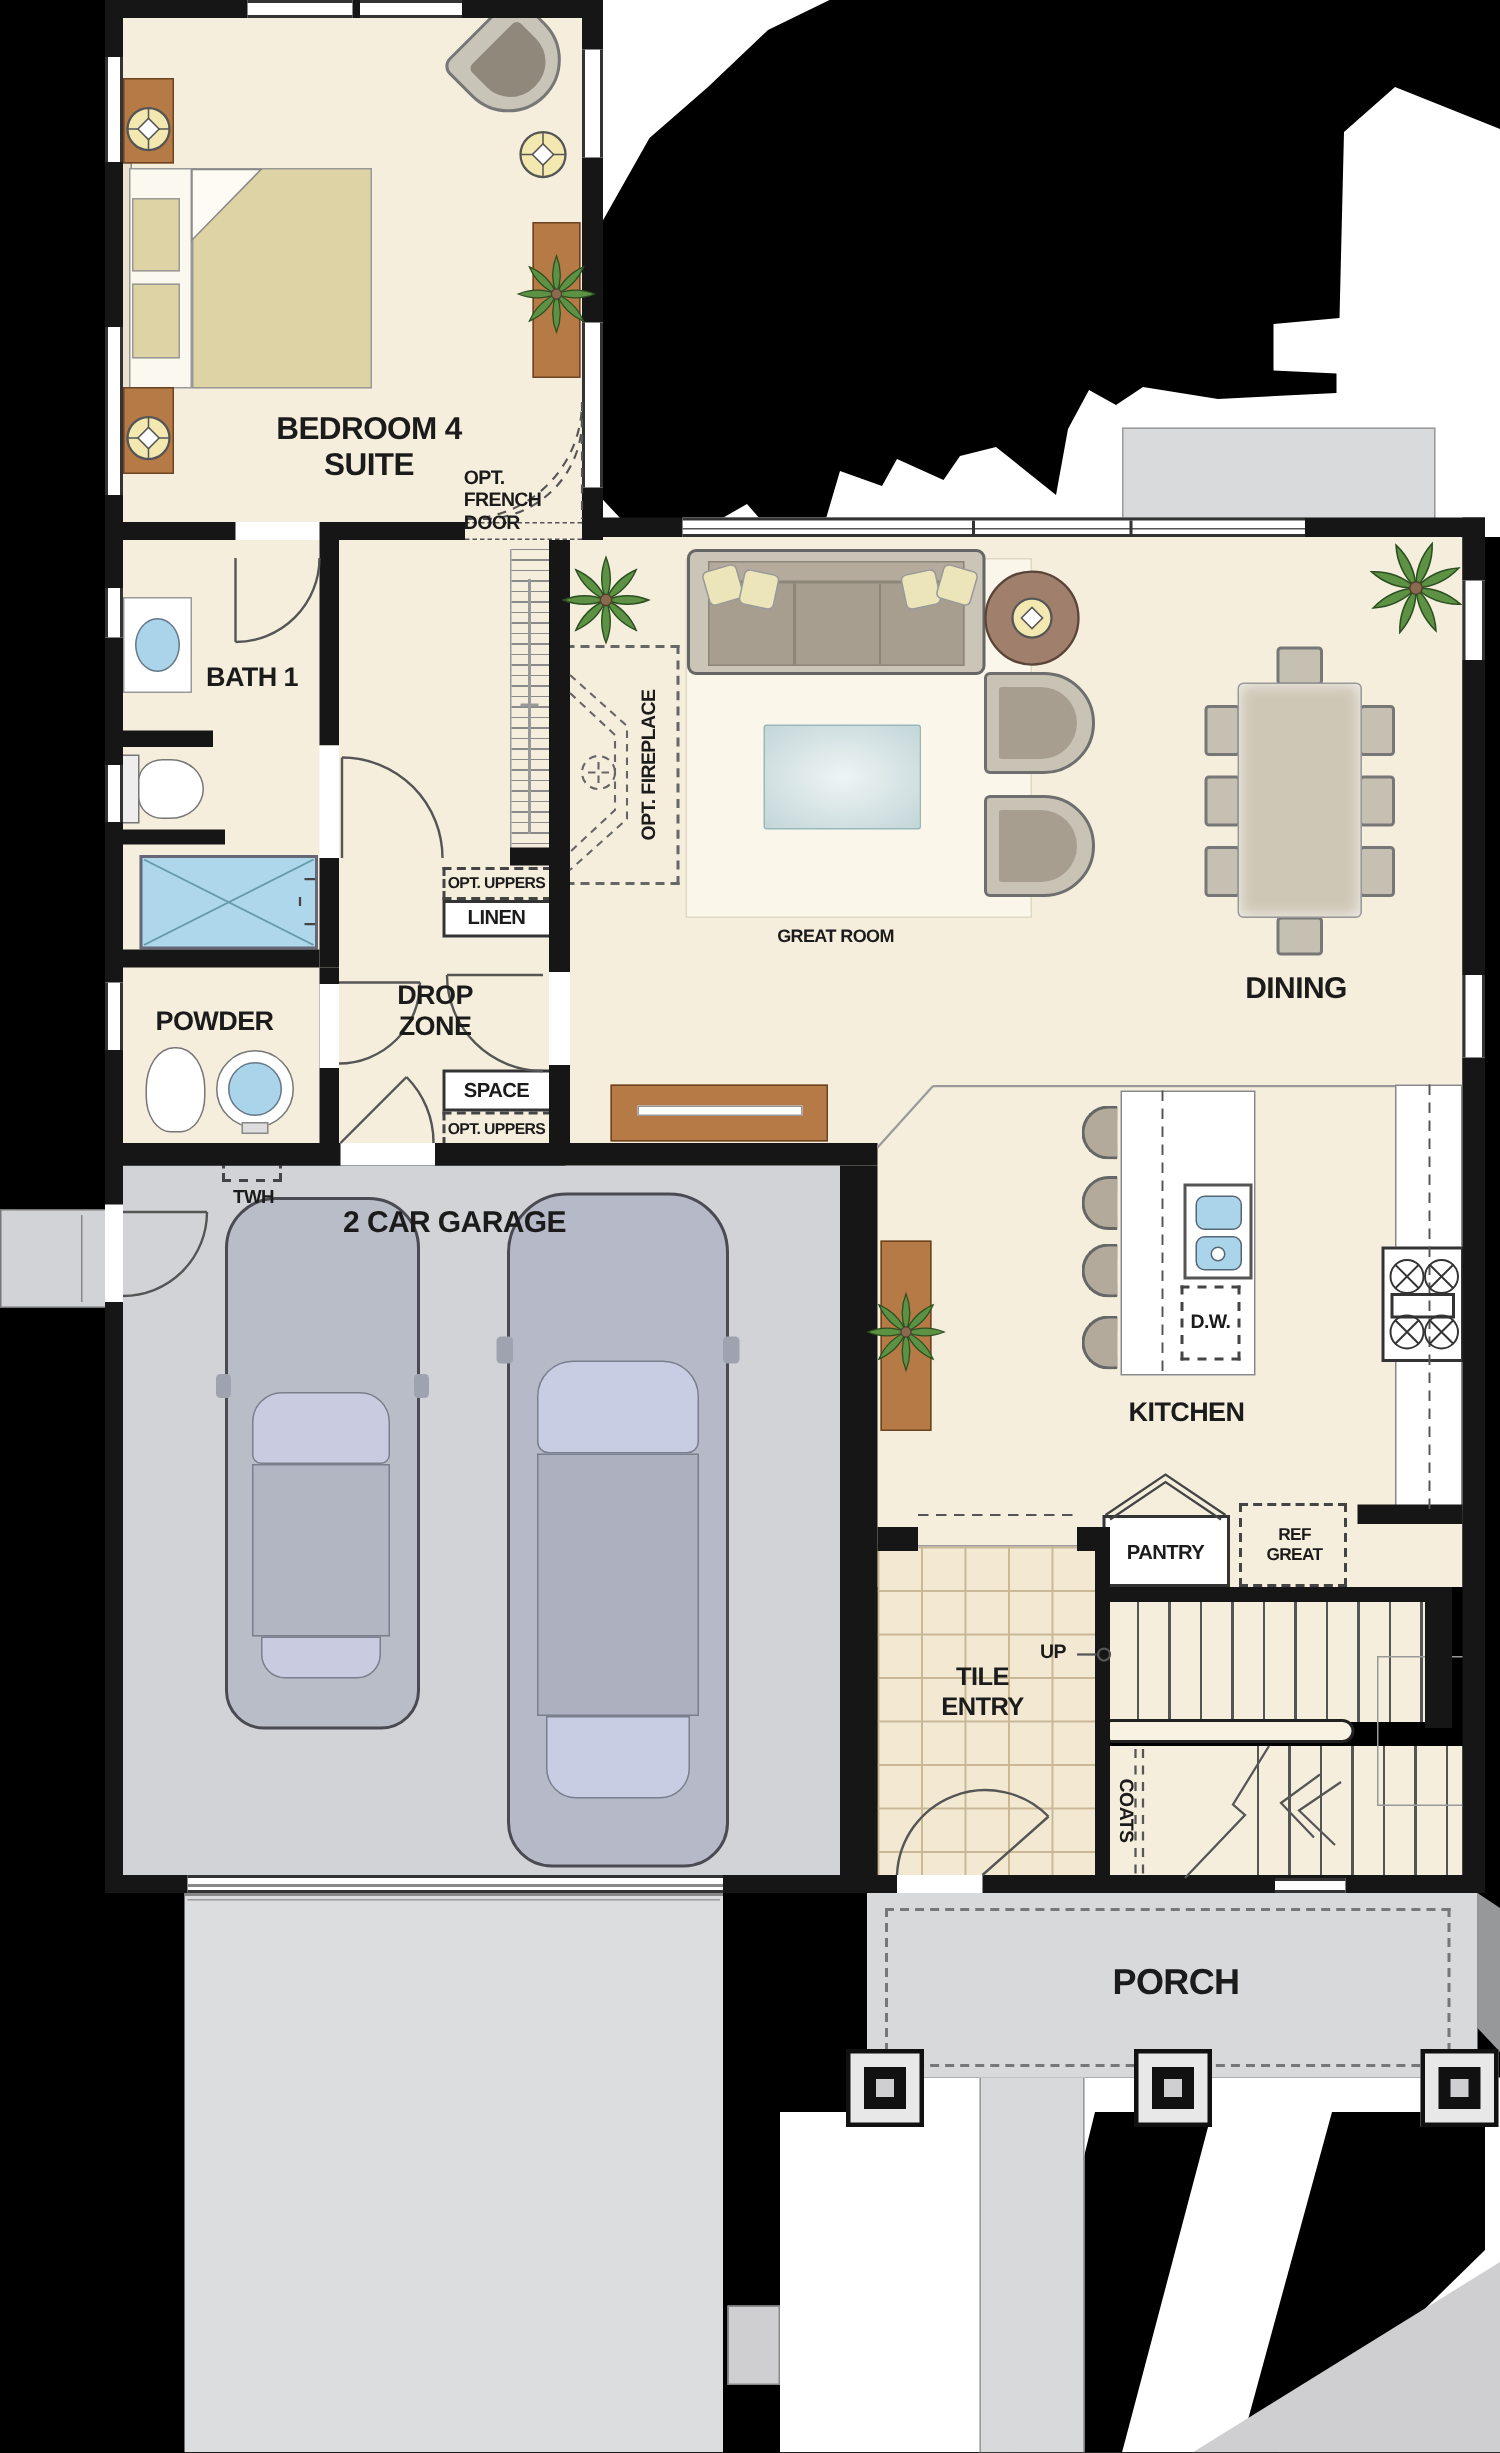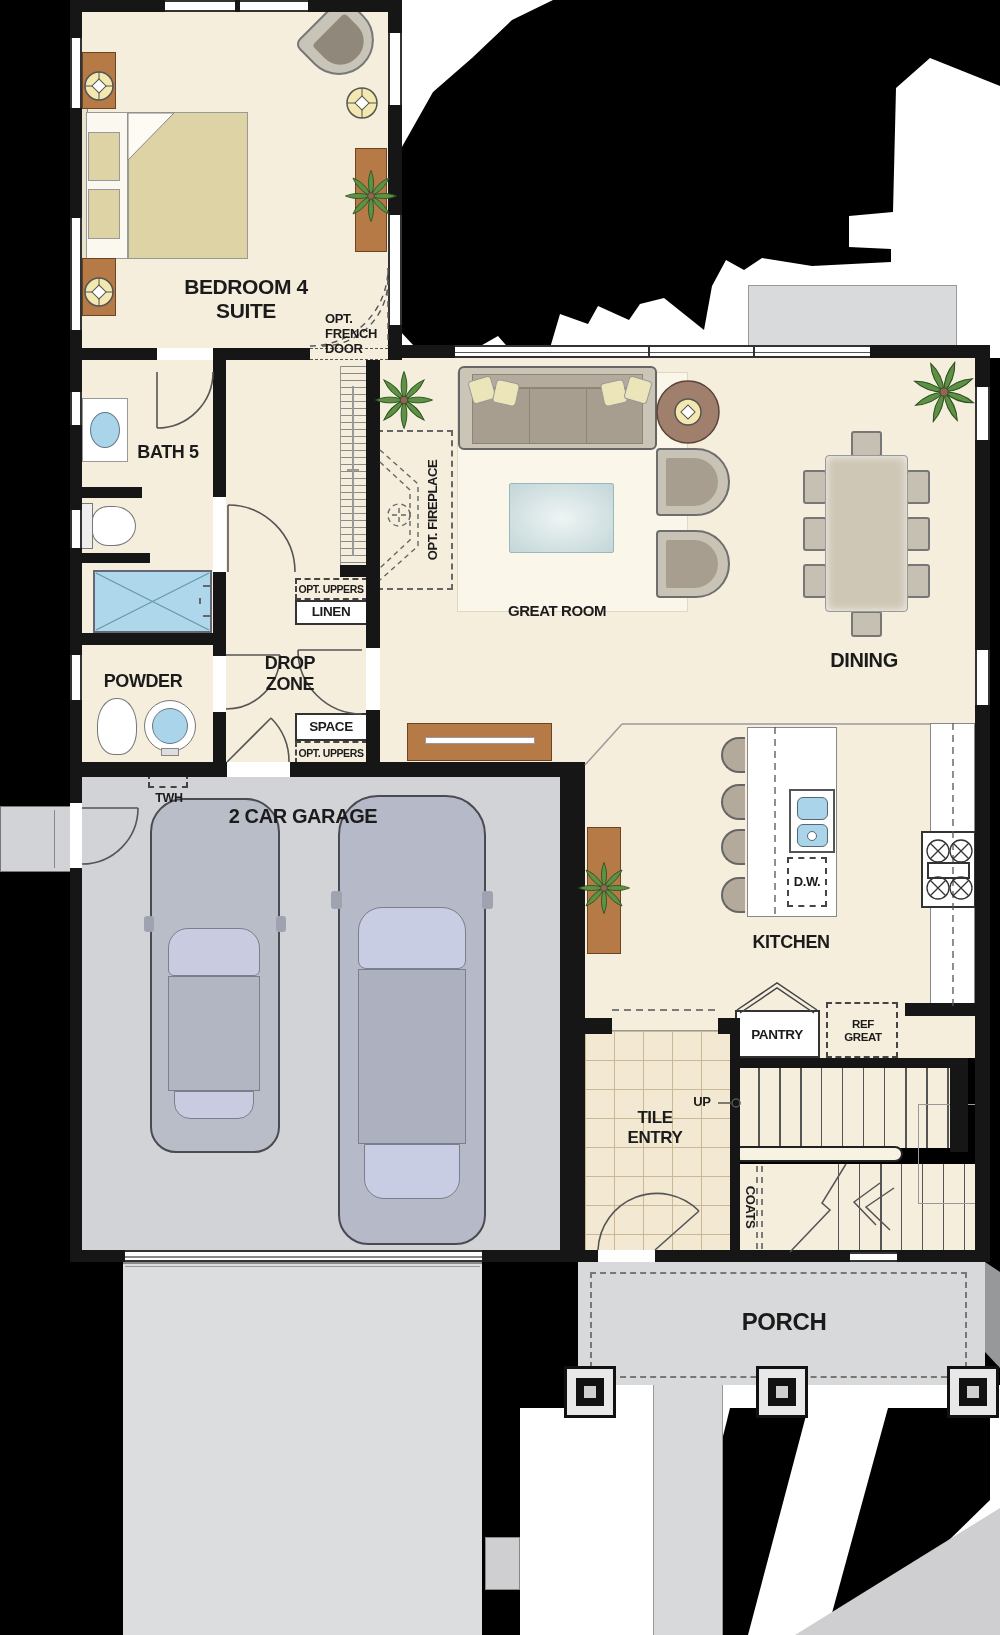--- a/index.html
+++ b/index.html
@@ -394,36 +394,36 @@
     <g transform="translate(688,412)">
       <circle r="31" fill="#a07f6d" stroke="#5a4438" stroke-width="1.5"></circle>
       <circle r="13" fill="#f3e8b0" stroke="#555" stroke-width="1.5"></circle>
       <rect x="-5" y="-5" width="10" height="10" fill="#fff" stroke="#555" transform="rotate(45)"></rect>
     </g>
   </svg>
 
   <div class="label" style="left:246px;top:299px;font-size:21px;">
     <span>BEDROOM 4</span><br><span>SUITE</span>
   </div>
-  <div class="label" style="left:351px;top:334px;font-size:13px;text-align:left;">
+  <div class="label" style="left:335px;top:334px;font-size:13px;text-align:left;">
     <span>OPT.</span><br><span>FRENCH</span><br><span>DOOR</span>
   </div>
-  <div class="label" style="left:168px;top:452px;font-size:18px;">BATH 5</div>
+  <div class="label" style="left:168px;top:452px;font-size:18px;">BATH 1</div>
   <div class="label" style="left:143px;top:681px;font-size:18px;">POWDER</div>
   <div class="label" style="left:290px;top:674px;font-size:18px;">
     <span>DROP</span><br><span>ZONE</span>
   </div>
   <div class="label" style="left:331px;top:589px;font-size:10.5px;">OPT. UPPERS</div>
   <div class="label" style="left:331px;top:612px;font-size:13.5px;">LINEN</div>
   <div class="label" style="left:331px;top:727px;font-size:13.5px;">SPACE</div>
   <div class="label" style="left:331px;top:753px;font-size:10.5px;">OPT. UPPERS</div>
   <div class="label" style="left:169px;top:798px;font-size:12.5px;">TWH</div>
   <div class="label" style="left:303px;top:816px;font-size:20px;">2 CAR GARAGE</div>
   <div class="label v270" style="left:433px;top:510px;font-size:13px;">OPT. FIREPLACE</div>
-  <div class="label" style="left:557px;top:611px;font-size:15px;">GREAT ROOM</div>
+  <div class="label" style="left:557px;top:625px;font-size:12px;">GREAT ROOM</div>
   <div class="label" style="left:864px;top:660px;font-size:20px;">DINING</div>
   <div class="label" style="left:791px;top:942px;font-size:18px;">KITCHEN</div>
   <div class="label" style="left:807px;top:882px;font-size:13px;">D.W.</div>
   <div class="label" style="left:777px;top:1035px;font-size:13.5px;">PANTRY</div>
   <div class="label" style="left:863px;top:1031px;font-size:11.5px;">
     <span>REF</span><br><span>GREAT</span>
   </div>
   <div class="label" style="left:655px;top:1128px;font-size:17px;">
     <span>TILE</span><br><span>ENTRY</span>
   </div>

